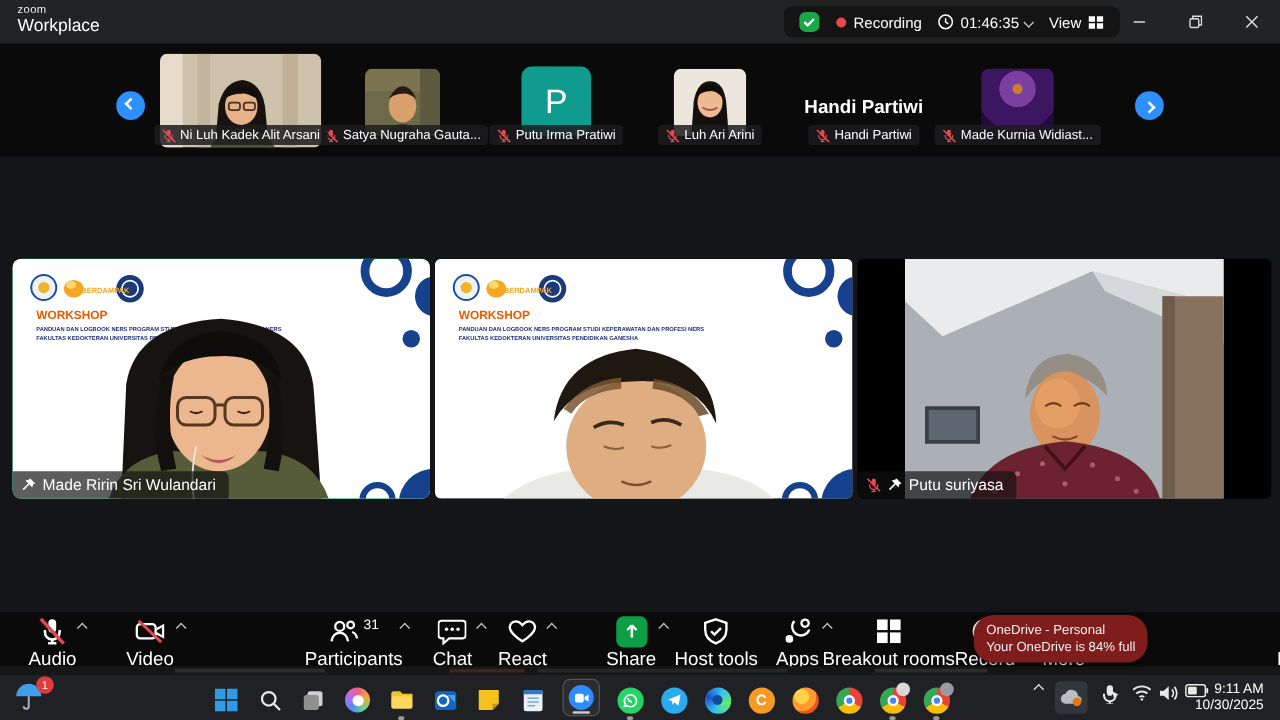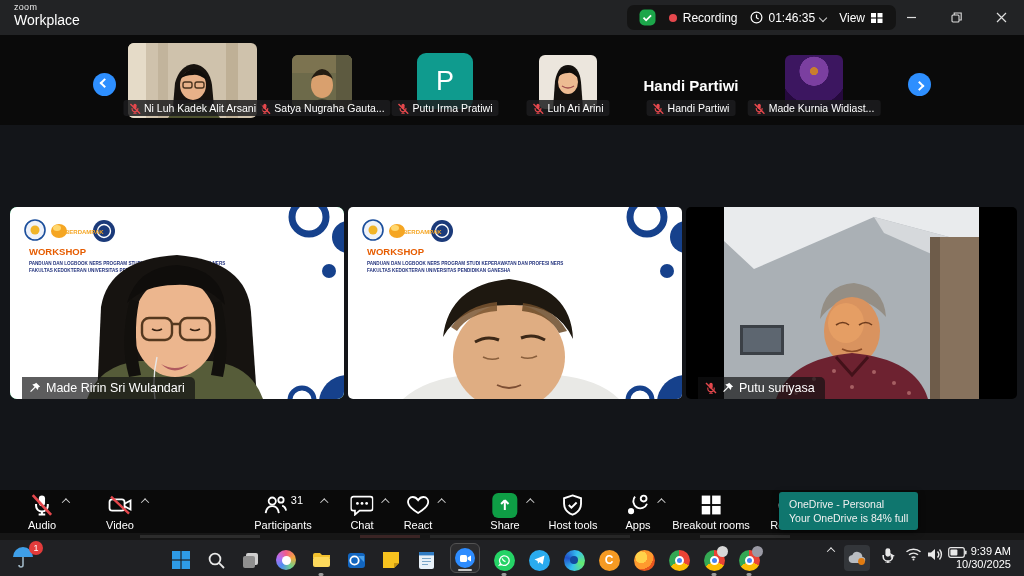--- a/index.html
+++ b/index.html
@@ -39,35 +39,35 @@
   .fs-img{position:absolute;top:12px;left:50%;transform:translateX(-50%);border-radius:6px;overflow:hidden;}
   .letter-avatar{width:56px;height:56px;border-radius:9px;background:#0f9b8e;display:flex;align-items:center;
     justify-content:center;font-size:27px;color:#fff;font-weight:500;}
   .bigname{position:absolute;top:34px;width:100%;text-align:center;font-size:15px;font-weight:bold;color:#fff;}
 
   
   .mainarea{position:absolute;top:125px;left:0;width:1024px;height:365px;background:#131519;}
   .gallery{position:absolute;left:10px;top:82px;display:flex;gap:4px;}
   .gtile{position:relative;width:332px;height:192px;background:#000;border-radius:5px;overflow:hidden;}
   .gtile.active{outline:2px solid #2bd87c;outline-offset:-2px;border-radius:7px;}
-  .gt-label{position:absolute;left:12px;bottom:0;background:rgba(16,16,18,.68);border-top-right-radius:5px;
+  .gt-label{position:absolute;left:0;bottom:0;background:rgba(16,16,18,.68);border-top-right-radius:5px;
     padding:4px 10px 4px 7px;font-size:12.5px;display:flex;align-items:center;gap:5px;z-index:5;}
   .vidwrap{position:absolute;inset:0;}
 
   
   .toolbar{position:absolute;top:490px;left:0;width:1024px;height:43px;background:#0a0a0a;}
   .tbtn{position:absolute;top:3px;transform:translateX(-50%);display:flex;flex-direction:column;
     align-items:center;cursor:pointer;}
   .tbtn .icr{position:relative;height:24px;display:flex;align-items:center;}
-  .tbtn .lbl{font-size:11px;color:#fff;margin-top:2px;white-space:nowrap;}
+  .tbtn .lbl{font-size:15px;color:#fff;margin-top:2px;white-space:nowrap;}
   .tb-chev{position:absolute;top:5px;}
   .pcount{font-size:11px;color:#fff;margin-left:4px;position:relative;top:-5px;}
   .share-sq{width:25px;height:25px;border-radius:6px;background:#0e9e45;display:flex;align-items:center;
     justify-content:center;}
-  .tooltip{position:absolute;left:779px;top:2px;background:#0f766e;border-radius:3px;padding:5px 10px;
+  .tooltip{position:absolute;left:779px;top:2px;background:#7f1d1d;border-radius:16px;padding:5px 10px;
     font-size:10.5px;line-height:14px;color:#f0f0f0;z-index:20;box-shadow:0 2px 6px rgba(0,0,0,.5);white-space:nowrap;}
 
   .strip{position:absolute;top:533px;left:0;width:1024px;height:7px;background:#161616;overflow:hidden;}
   .strip i{position:absolute;top:2px;height:3px;display:block;}
 
   
   .taskbar{position:absolute;top:540px;left:0;width:1024px;height:36px;background:#202124;}
   .task-icons{position:absolute;left:170px;top:7px;display:flex;gap:13px;align-items:center;}
   .tico{width:22px;height:22px;position:relative;display:flex;align-items:center;justify-content:center;}
   .runDot{position:absolute;left:50%;transform:translateX(-50%);bottom:-5px;width:5px;height:3px;
@@ -674,19 +674,19 @@
         </svg>
       </div>
       <div class="tray-item" style="right:57px;">
         <svg width="19" height="11" viewBox="0 0 19 11">
           <rect x="0.7" y="0.7" width="15.6" height="9.6" rx="2" fill="none" stroke="#e8e8e8" stroke-width="1.2"></rect>
           <rect x="2.4" y="2.4" width="7" height="6.2" rx="1" fill="#e8e8e8"></rect>
           <rect x="17" y="3.4" width="1.6" height="4.2" rx=".8" fill="#e8e8e8"></rect>
         </svg>
       </div>
       <div class="clock">
-        <div>9:39 AM</div>
+        <div>9:11 AM</div>
         <div>10/30/2025</div>
       </div>
     </div>
   </div>
 
 </div>
 
 </body></html>

